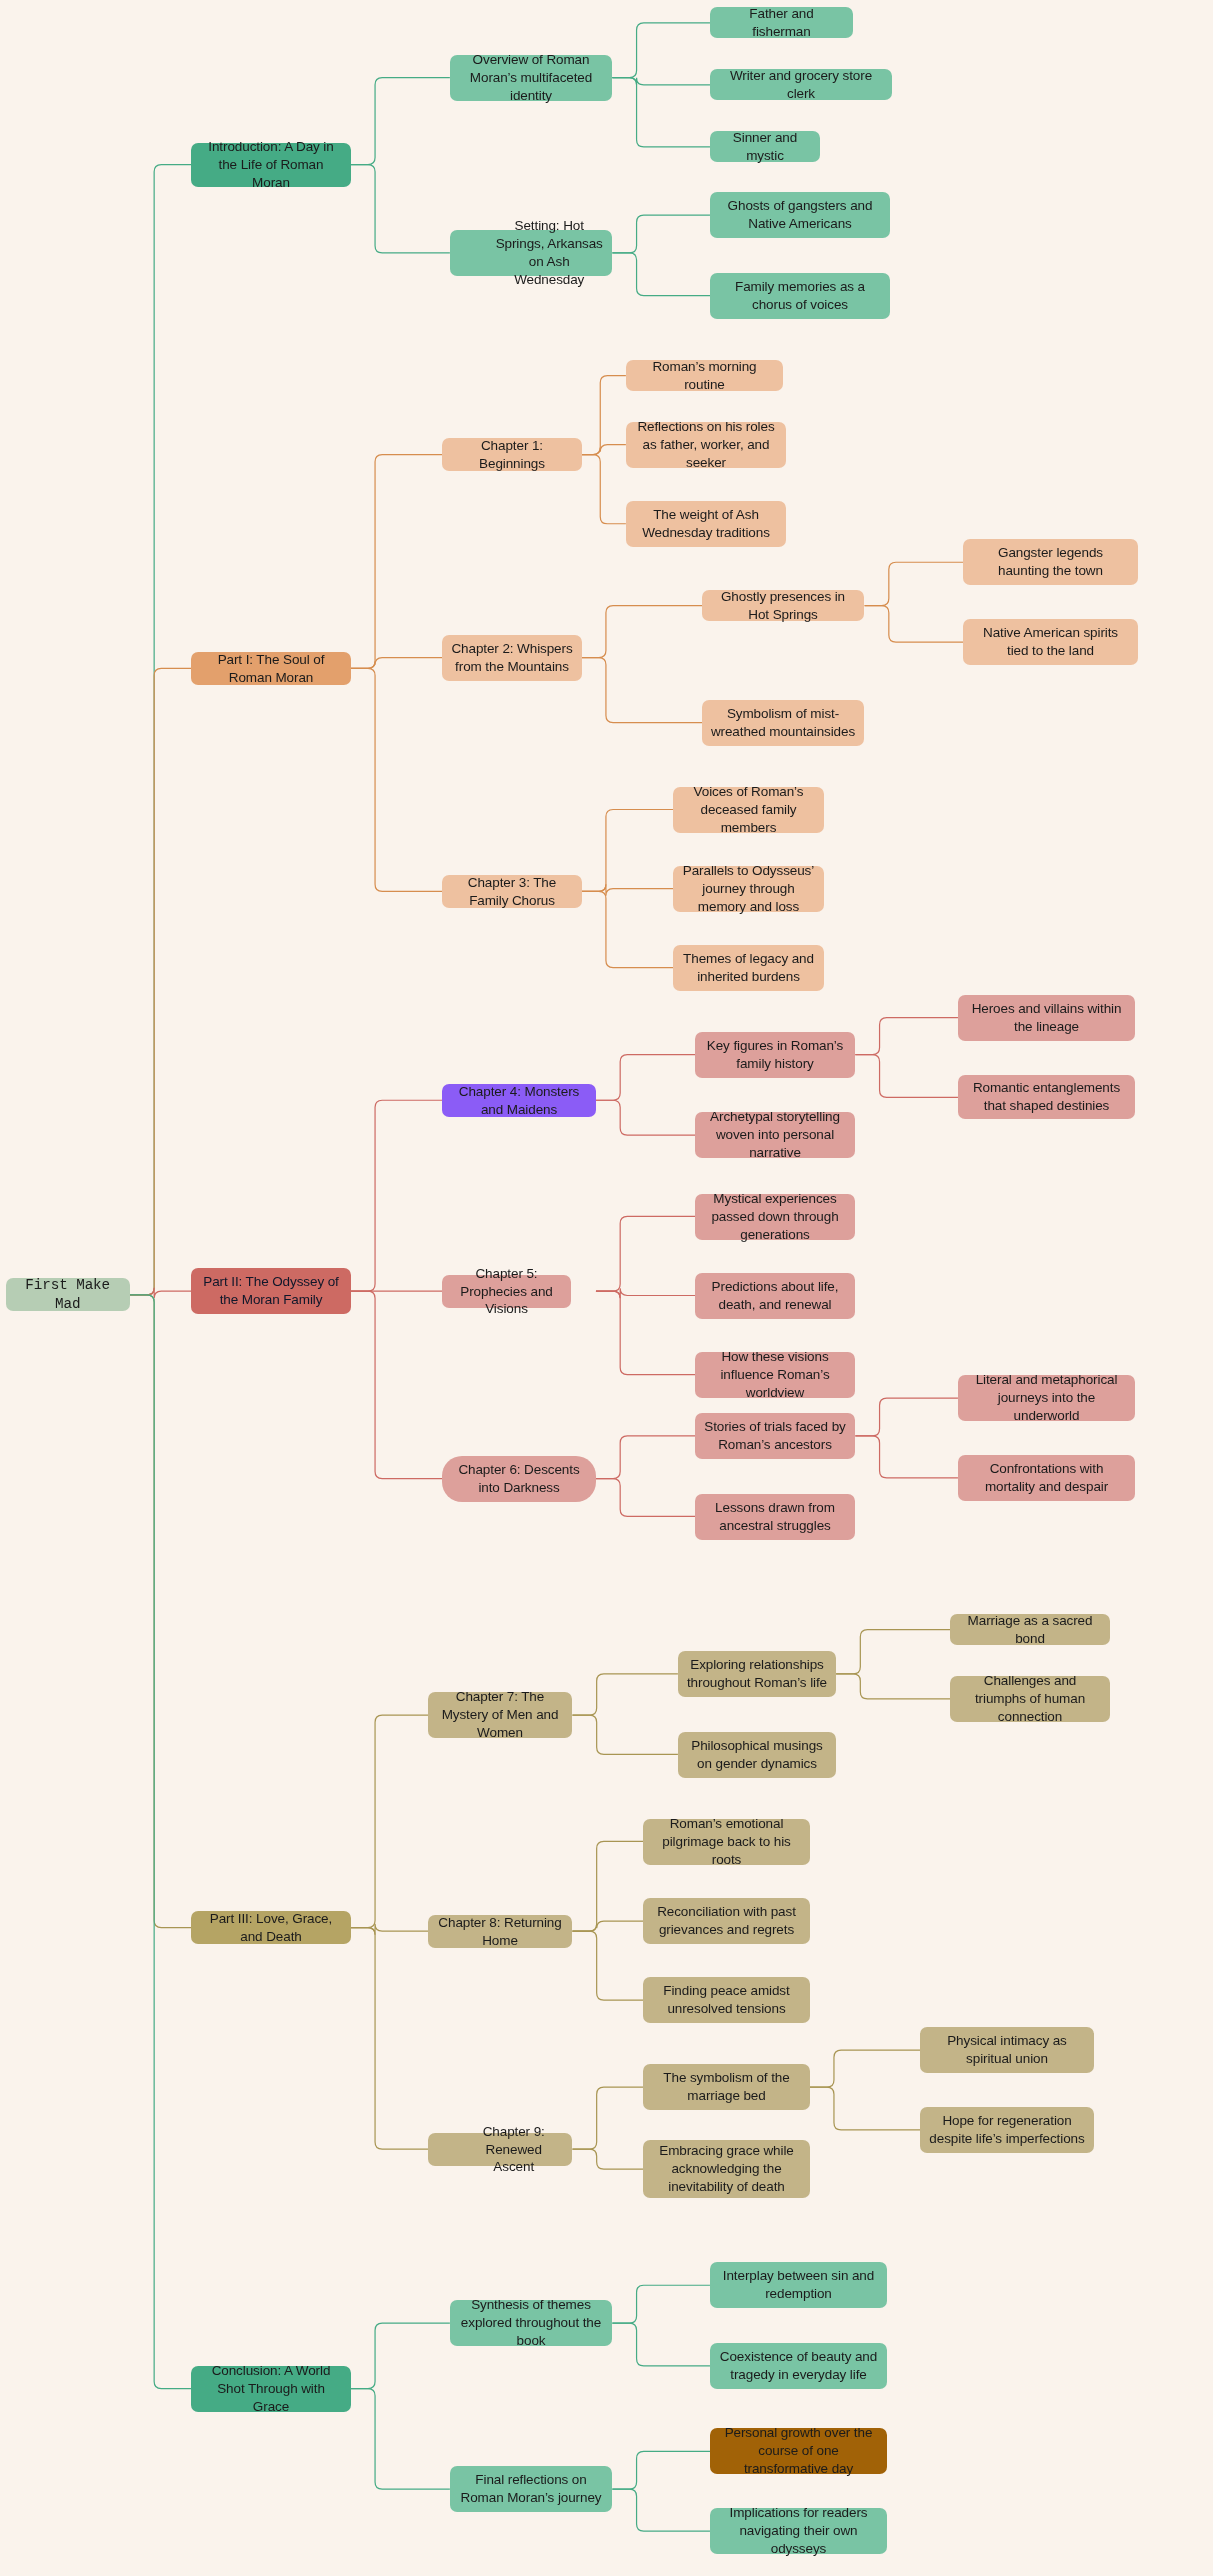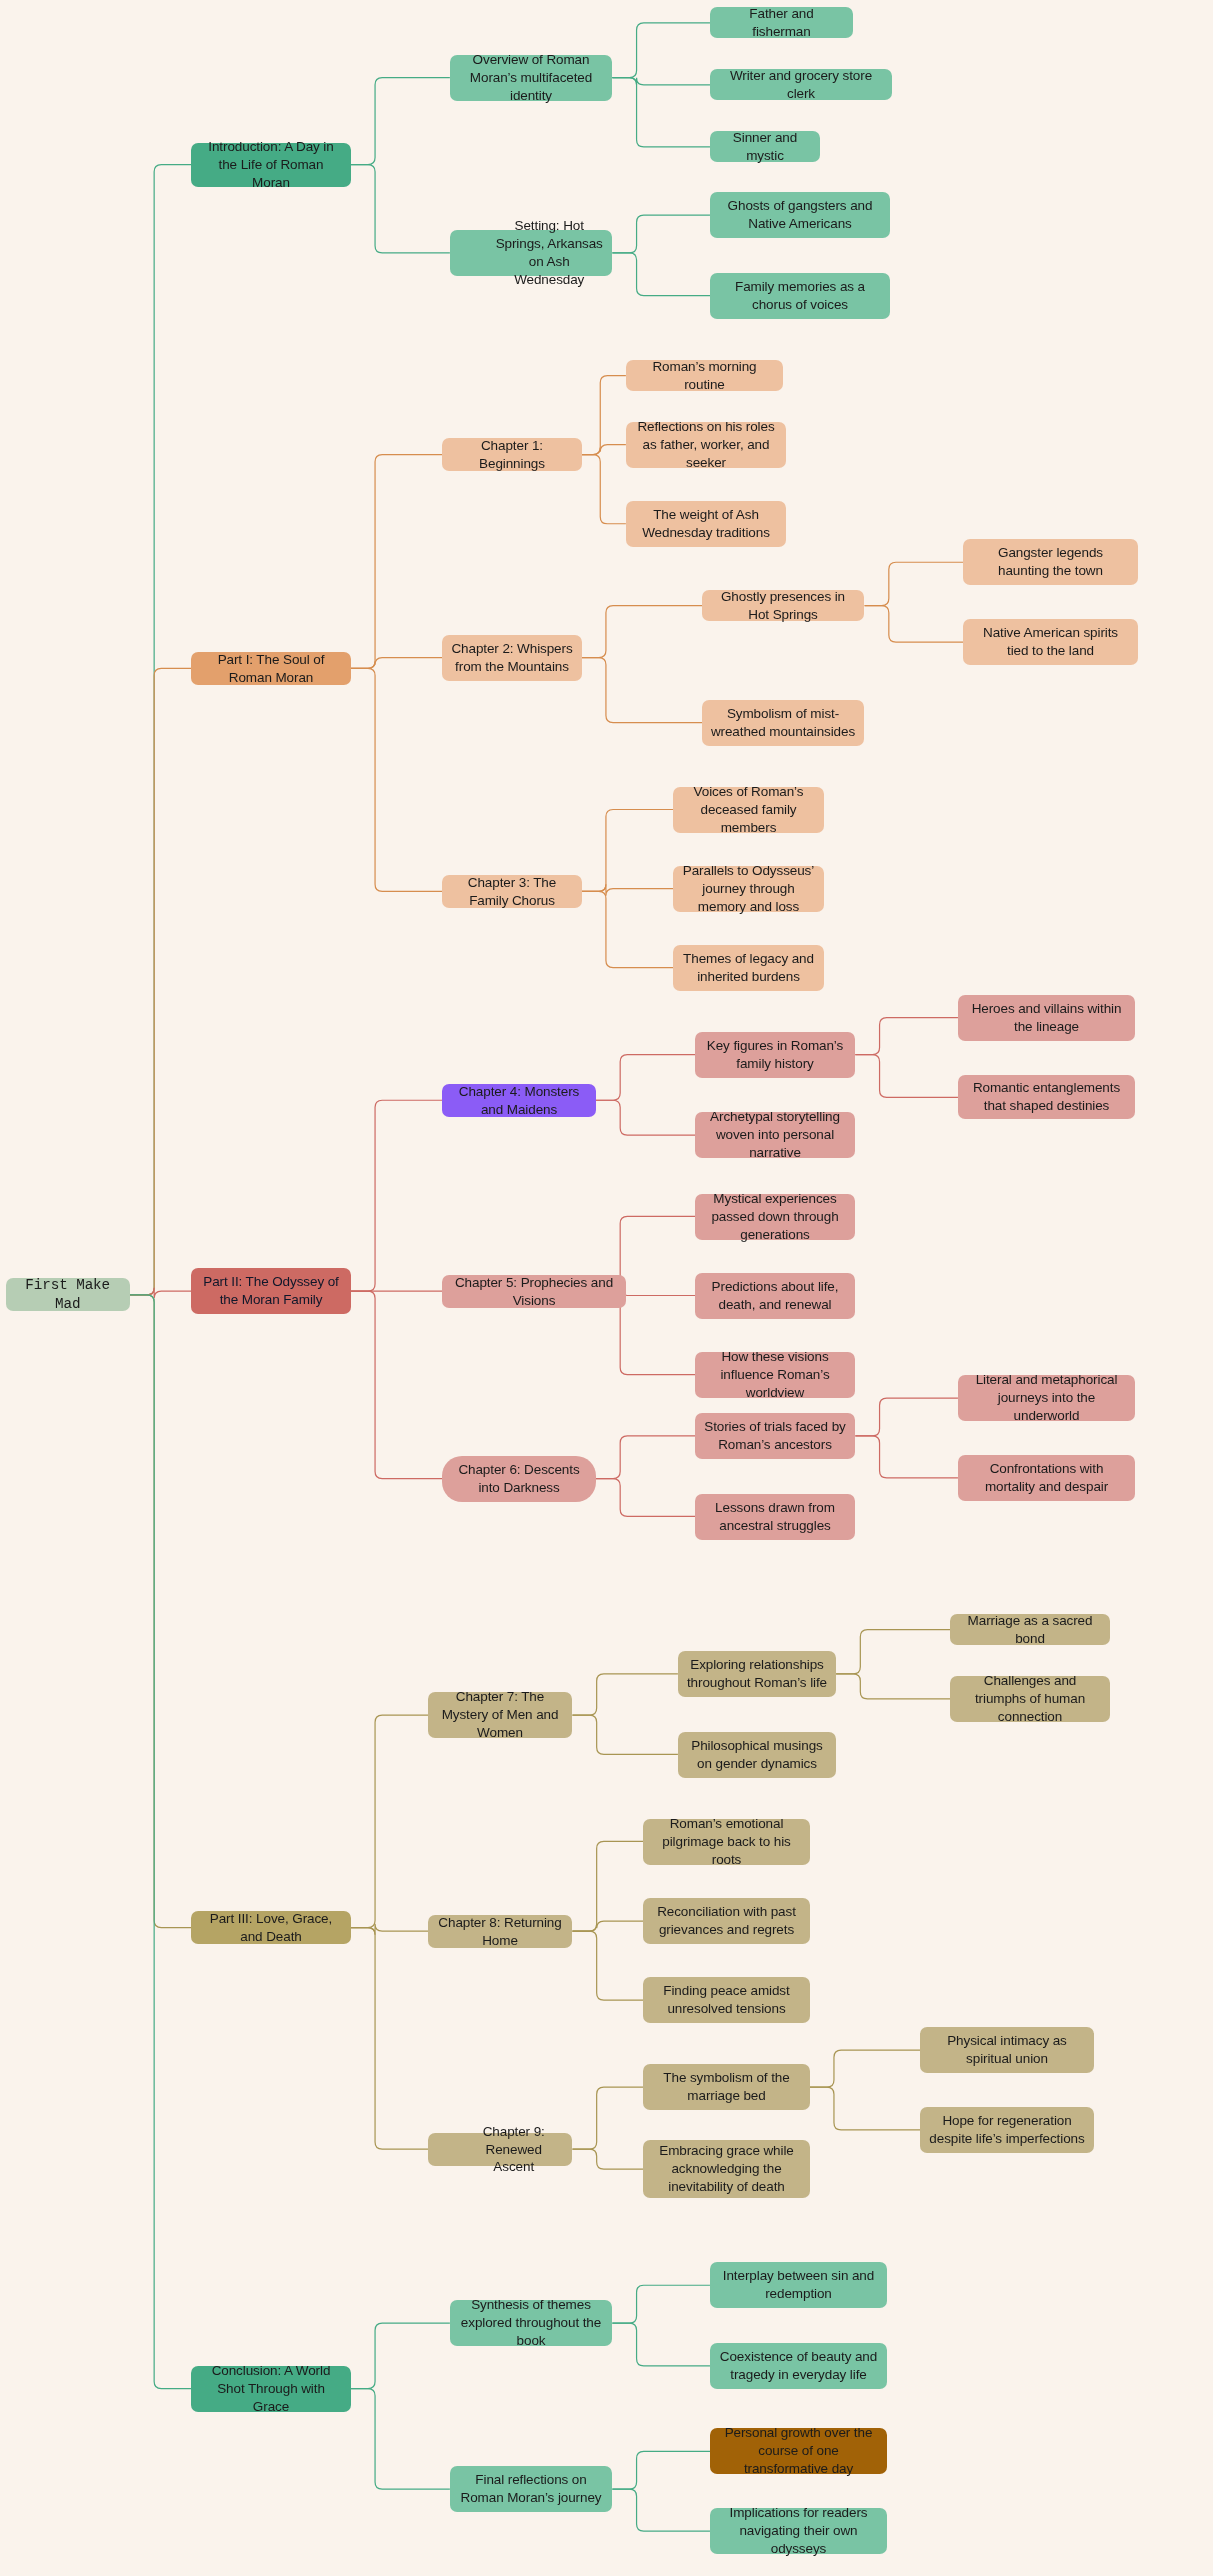--- a/index.html
+++ b/index.html
@@ -114,21 +114,21 @@
       <div class="node" style="left: 442px; top: 875px; width: 140px; height: 33px; background: rgb(238, 193, 160);">Chapter 3: The Family Chorus</div>
       <div class="node" style="left: 673px; top: 787px; width: 151px; height: 46px; background: rgb(238, 193, 160);">Voices of Roman’s deceased family members</div>
       <div class="node" style="left: 673px; top: 866px; width: 151px; height: 46px; background: rgb(238, 193, 160);">Parallels to Odysseus’ journey through memory and loss</div>
       <div class="node" style="left: 673px; top: 945px; width: 151px; height: 46px; background: rgb(238, 193, 160);">Themes of legacy and inherited burdens</div>
       <div class="node white-text" style="left: 191px; top: 1268px; width: 160px; height: 46px; background: rgb(205, 106, 99);">Part II: The Odyssey of the Moran Family</div>
       <div class="node" style="left: 442px; top: 1084px; width: 154px; height: 33px; background: #8b5cf6;">Chapter 4: Monsters and Maidens</div>
       <div class="node" style="left: 695px; top: 1032px; width: 160px; height: 46px; background: rgb(221, 160, 155);">Key figures in Roman’s family history</div>
       <div class="node" style="left: 958px; top: 995px; width: 177px; height: 46px; background: rgb(221, 160, 155);">Heroes and villains within the lineage</div>
       <div class="node" style="left: 958px; top: 1075px; width: 177px; height: 44px; background: rgb(221, 160, 155);">Romantic entanglements that shaped destinies</div>
       <div class="node" style="left: 695px; top: 1112px; width: 160px; height: 46px; background: rgb(221, 160, 155);">Archetypal storytelling woven into personal narrative</div>
-      <div class="node" style="left: 442px; top: 1275px; width: 184px; height: 33px; background: rgb(221, 160, 155);">Chapter 5: Prophecies and Visions</div>
+      <div class="node" style="left: 442px; top: 1275px; width: 129px; height: 33px; background: rgb(221, 160, 155);">Chapter 5: Prophecies and Visions</div>
       <div class="node" style="left: 695px; top: 1194px; width: 160px; height: 46px; background: rgb(221, 160, 155);">Mystical experiences passed down through generations</div>
       <div class="node" style="left: 695px; top: 1273px; width: 160px; height: 46px; background: rgb(221, 160, 155);">Predictions about life, death, and renewal</div>
       <div class="node" style="left: 695px; top: 1352px; width: 160px; height: 46px; background: rgb(221, 160, 155);">How these visions influence Roman’s worldview</div>
       <div class="node" style="left: 442px; top: 1456px; width: 154px; height: 46px; background: rgb(221, 160, 155); border-radius: 20px;">Chapter 6: Descents into Darkness</div>
       <div class="node" style="left: 695px; top: 1413px; width: 160px; height: 46px; background: rgb(221, 160, 155);">Stories of trials faced by Roman’s ancestors</div>
       <div class="node" style="left: 958px; top: 1375px; width: 177px; height: 46px; background: rgb(221, 160, 155);">Literal and metaphorical journeys into the underworld</div>
       <div class="node" style="left: 958px; top: 1455px; width: 177px; height: 46px; background: rgb(221, 160, 155);">Confrontations with mortality and despair</div>
       <div class="node" style="left: 695px; top: 1494px; width: 160px; height: 46px; background: rgb(221, 160, 155);">Lessons drawn from ancestral struggles</div>
       <div class="node" style="left: 191px; top: 1911px; width: 160px; height: 33px; background: rgb(181, 164, 100);">Part III: Love, Grace, and Death</div>
       <div class="node" style="left: 428px; top: 1692px; width: 144px; height: 46px; background: rgb(195, 180, 136);">Chapter 7: The Mystery of Men and Women</div>

